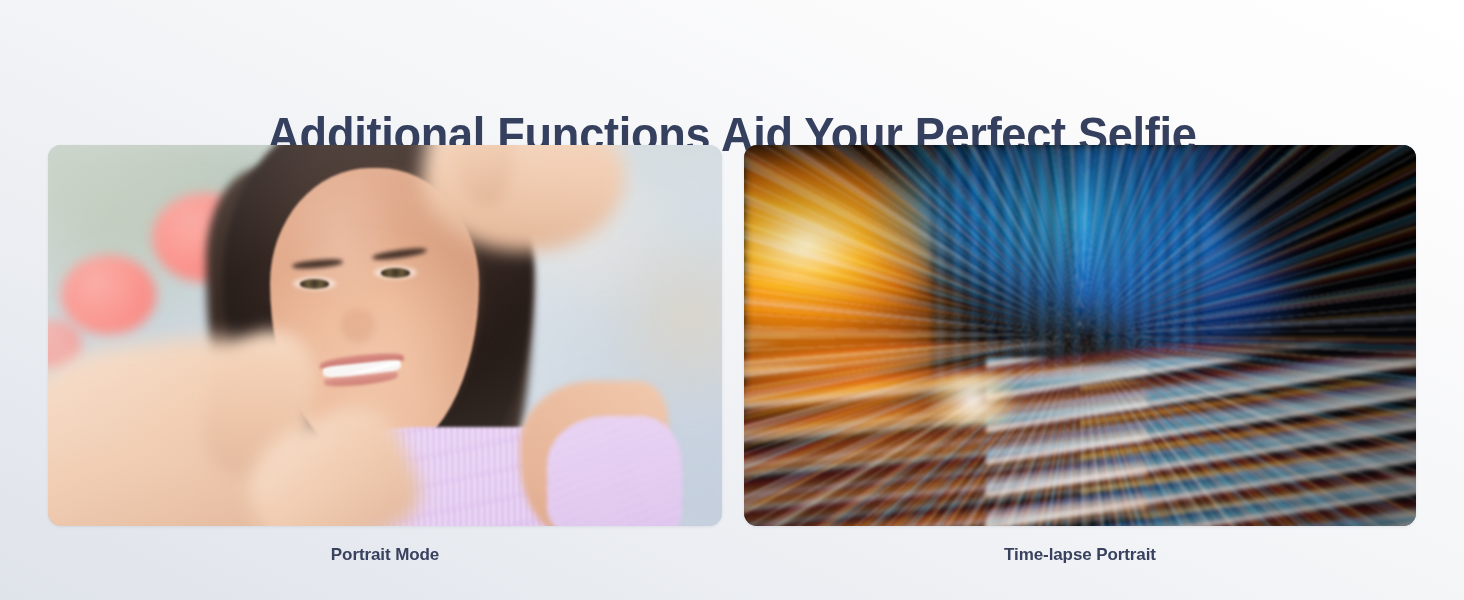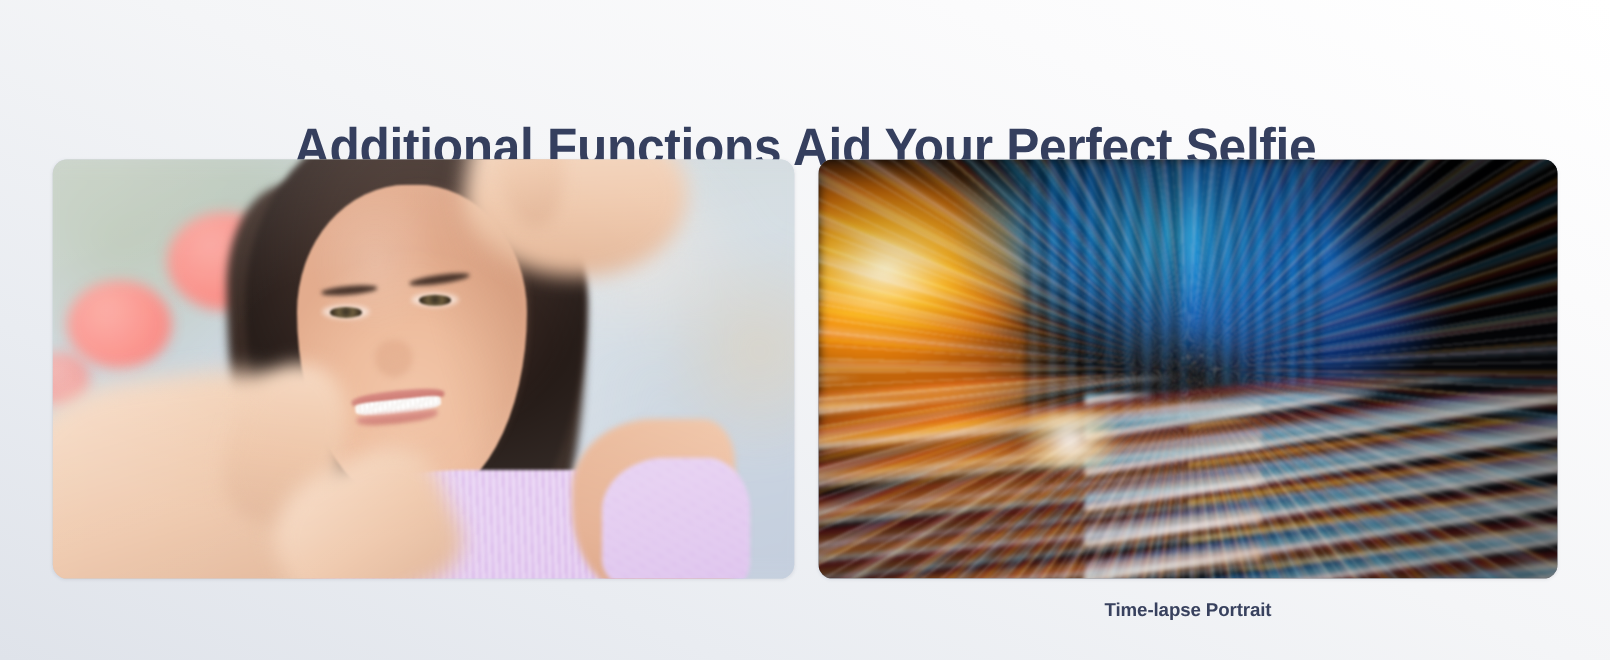--- a/index.html
+++ b/index.html
@@ -620,16 +620,17 @@
         <div class="p2-trails2"></div>
         <div class="p2-trails3"></div>
         <div class="p2-core"></div>
         <div class="p2-vig"></div>
       </div>
     </div>
 
   </div>
 
   <div class="captions">
+    <div class="caption caption--left">Portrait Mode</div>
     <div class="caption caption--right">Time-lapse Portrait</div>
   </div>
 
 </div>
 
 </body></html>

